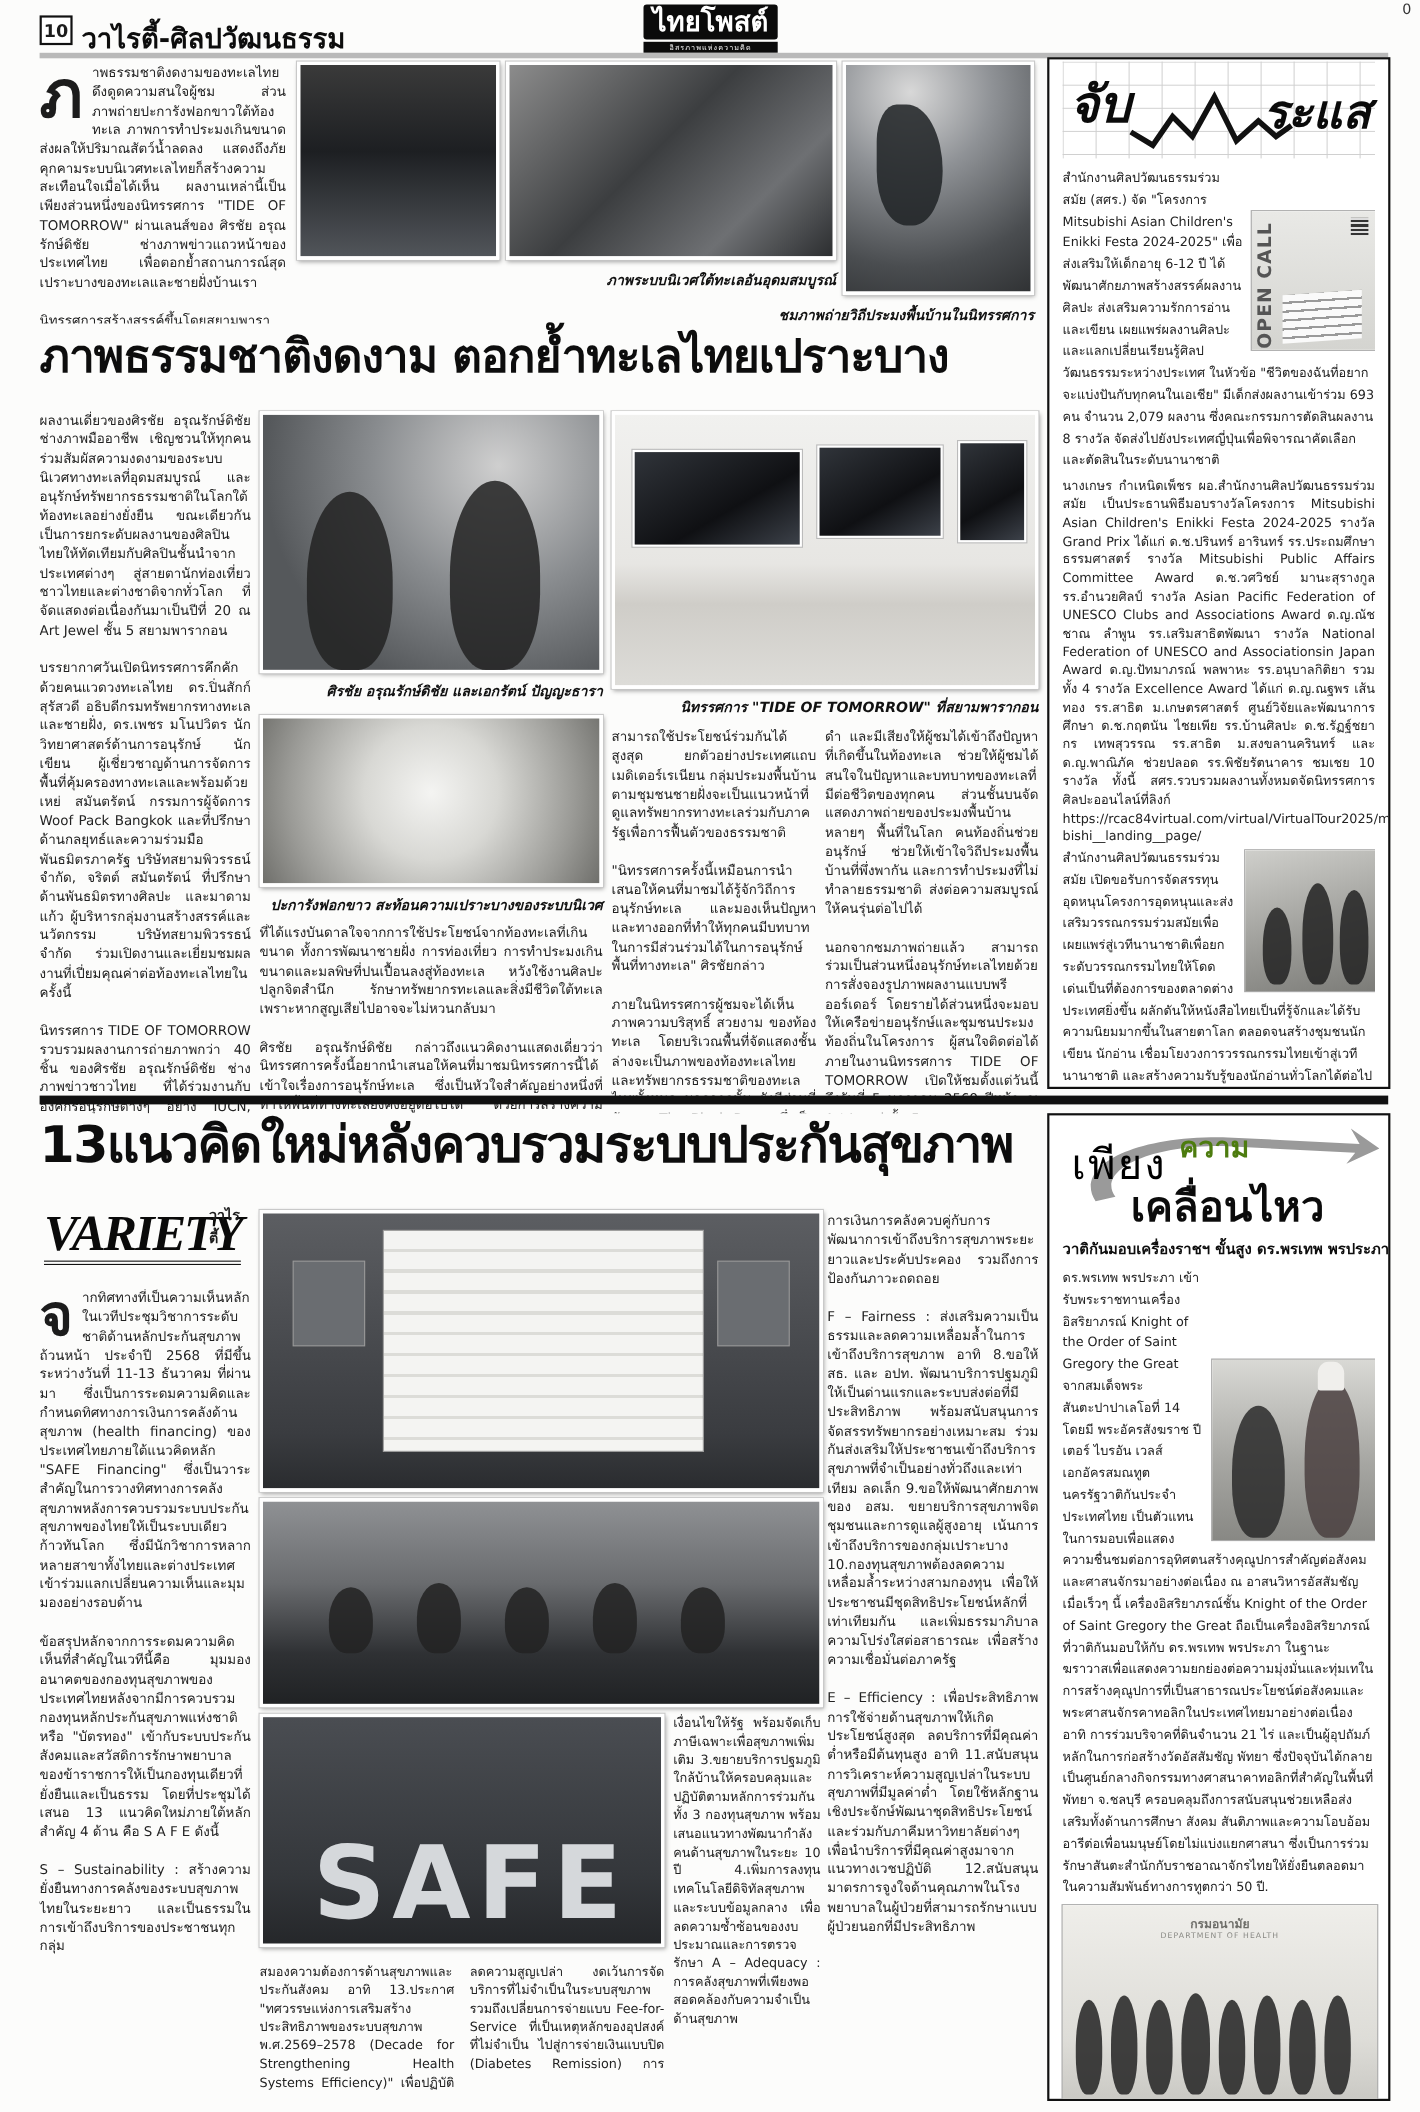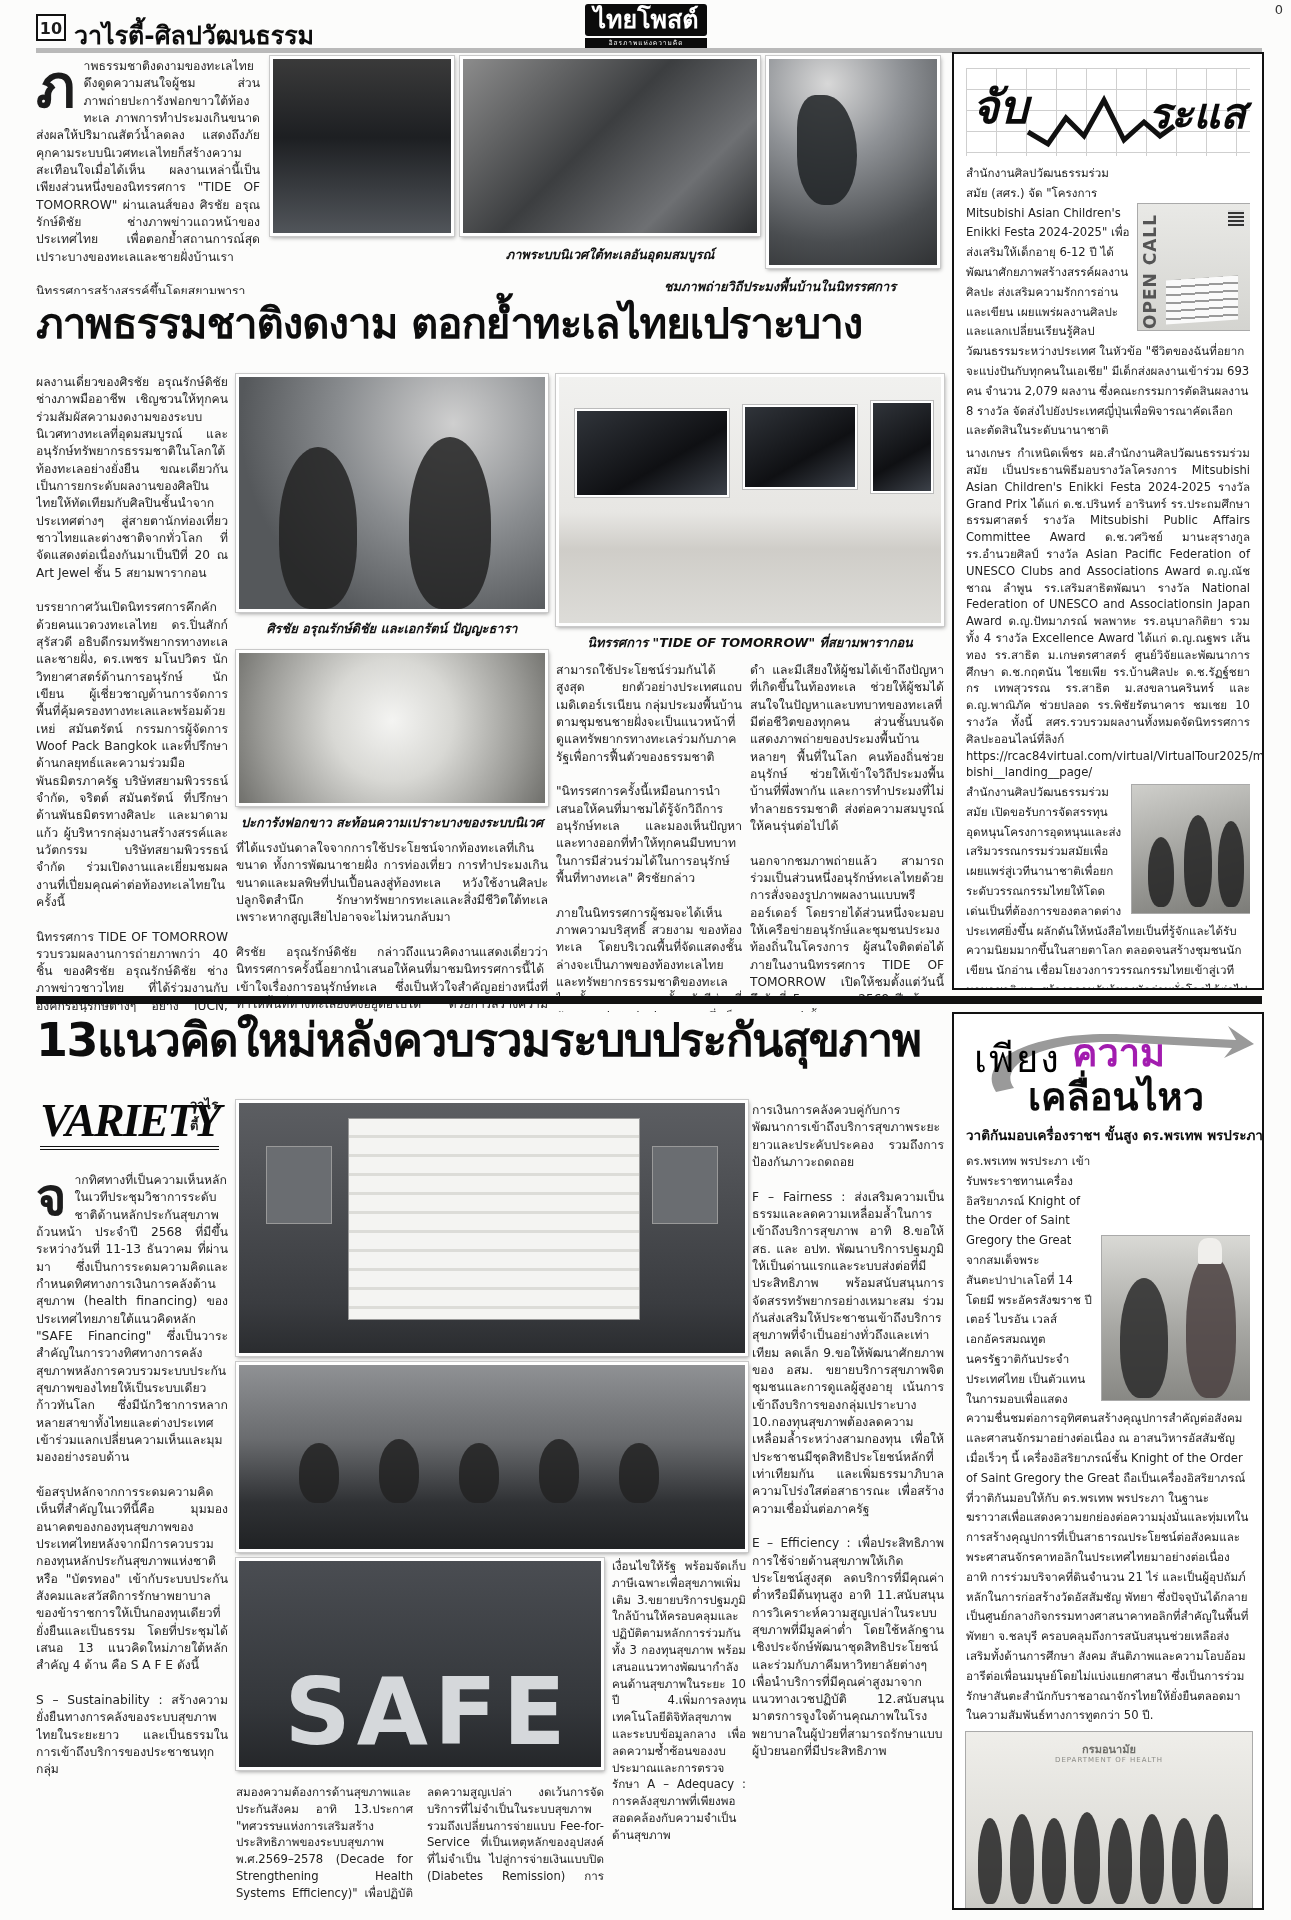--- a/index.html
+++ b/index.html
@@ -2,21 +2,21 @@
 <html><head>
 <meta charset="utf-8">
 <style>
   html,body{margin:0;padding:0;background:#e8e8e8;}
   .page{position:relative;width:1291px;height:1920px;background:#fcfcfb;margin:0 auto;
         font-family:"DejaVu Sans","Liberation Sans",sans-serif;color:#1c1c1c;overflow:hidden;}
   .abs{position:absolute;}
   .clip{overflow:hidden;}
   .body-text{font-size:12.2px;line-height:1.42;text-align:justify;white-space:pre-line;color:#222;}
   .small-text{font-size:11.6px;line-height:1.45;text-align:justify;white-space:pre-line;color:#222;}
-  .caption{font-size:12.8px;font-weight:bold;font-style:italic;text-align:center;color:#111;}
+  .caption{font-size:12.8px;font-weight:bold;font-style:italic;text-align:right;color:#111;}
   .dropcap{float:left;font-size:60px;line-height:.82;font-weight:bold;margin:4px 8px 0 0;}
   .photo{background:linear-gradient(160deg,#9a9a9a,#555 55%,#7b7b7b);border:3px solid #fff;
          box-shadow:0 0 0 1px #c9c9c9,1px 2px 4px rgba(0,0,0,.35);box-sizing:border-box;position:absolute;}
   .h-main{font-weight:bold;letter-spacing:-1px;color:#0d0d0d;line-height:1.05;}
   .rule-gray{background:#b9b9b9;}
   .rule-black{background:#111;}
   .boxed{border:2.5px solid #111;background:#fff;box-sizing:border-box;}
   .grid-bg{background-image:linear-gradient(#cfcfcf 1px,transparent 1px),linear-gradient(90deg,#cfcfcf 1px,transparent 1px);
            background-size:30px 21px;}
   .masthead{background:#0b0b0b;color:#fff;font-weight:bold;text-align:center;}
@@ -89,21 +89,21 @@
 ศิรชัย อรุณรักษ์ดิชัย กล่าวถึงแนวคิดงานแสดงเดี่ยวว่า นิทรรศการครั้งนี้อยากนำเสนอให้คนที่มาชมนิทรรศการนี้ได้เข้าใจเรื่องการอนุรักษ์ทะเล ซึ่งเป็นหัวใจสำคัญอย่างหนึ่งที่ทำให้พื้นที่ทางทะเลยังคงอยู่ต่อไปได้ ด้วยการสร้างความเข้าใจ</div>
   <div class="abs body-text clip" style="left:556px;top:662px;width:186px;height:350px;">สามารถใช้ประโยชน์ร่วมกันได้สูงสุด ยกตัวอย่างประเทศแถบเมดิเตอร์เรเนียน กลุ่มประมงพื้นบ้านตามชุมชนชายฝั่งจะเป็นแนวหน้าที่ดูแลทรัพยากรทางทะเลร่วมกับภาครัฐเพื่อการฟื้นตัวของธรรมชาติ
 
 "นิทรรศการครั้งนี้เหมือนการนำเสนอให้คนที่มาชมได้รู้จักวิถีการอนุรักษ์ทะเล และมองเห็นปัญหาและทางออกที่ทำให้ทุกคนมีบทบาทในการมีส่วนร่วมได้ในการอนุรักษ์พื้นที่ทางทะเล" ศิรชัยกล่าว
 
 ภายในนิทรรศการผู้ชมจะได้เห็นภาพความบริสุทธิ์ สวยงาม ของท้องทะเล โดยบริเวณพื้นที่จัดแสดงชั้นล่างจะเป็นภาพของท้องทะเลไทยและทรัพยากรธรรมชาติของทะเลไทยทั้งหมด นอกจากนั้น ยังมีส่วนที่จัดฉาย The Black Room ซึ่งเป็นห้องฉายภาพเปิดบรรยากาศให้เป็นห้องมืด</div>
   <div class="abs body-text clip" style="left:750px;top:662px;width:194px;height:350px;">ดำ และมีเสียงให้ผู้ชมได้เข้าถึงปัญหาที่เกิดขึ้นในท้องทะเล ช่วยให้ผู้ชมได้สนใจในปัญหาและบทบาทของทะเลที่มีต่อชีวิตของทุกคน ส่วนชั้นบนจัดแสดงภาพถ่ายของประมงพื้นบ้านหลายๆ พื้นที่ในโลก คนท้องถิ่นช่วยอนุรักษ์ ช่วยให้เข้าใจวิถีประมงพื้นบ้านที่พึ่งพากัน และการทำประมงที่ไม่ทำลายธรรมชาติ ส่งต่อความสมบูรณ์ให้คนรุ่นต่อไปได้
 
 นอกจากชมภาพถ่ายแล้ว สามารถร่วมเป็นส่วนหนึ่งอนุรักษ์ทะเลไทยด้วยการสั่งจองรูปภาพผลงานแบบพรีออร์เดอร์ โดยรายได้ส่วนหนึ่งจะมอบให้เครือข่ายอนุรักษ์และชุมชนประมงท้องถิ่นในโครงการ ผู้สนใจติดต่อได้ภายในงานนิทรรศการ TIDE OF TOMORROW เปิดให้ชมตั้งแต่วันนี้ถึงวันที่ 5 มกราคม 2569 ปีหน้า ณ Art Jewel ชั้น 5 สยามพารากอน.</div>
 
-  <div class="abs boxed clip" style="left:952px;top:52px;width:312px;height:938px;padding:14px 12px;">
+  <div class="abs boxed clip" style="left:952px;top:52px;width:312px;height:938px;padding:2px 12px;">
     <div class="grid-bg" style="position:relative;height:88px;margin-bottom:6px;">
       <span style="position:absolute;left:6px;top:2px;font-size:46px;font-weight:bold;font-style:italic;color:#0a0a0a;">จับ</span>
       <svg class="abs" style="left:60px;top:24px;" width="150" height="60" viewBox="0 0 150 60">
         <polyline class="zig" points="2,40 22,52 40,26 58,44 78,8 98,48 118,30 134,44 148,34"></polyline>
       </svg>
       <span style="position:absolute;right:4px;top:12px;font-size:42px;font-weight:bold;font-style:italic;color:#0a0a0a;">ระแส</span>
     </div>
 
     <div style="overflow:hidden;">
       <div class="abs" style="position:relative;float:right;width:112px;height:126px;margin:42px 0 4px 8px;background:linear-gradient(180deg,#e9e9e6,#d4d4d0);box-shadow:0 0 0 1px #aaa;">
@@ -172,21 +172,21 @@
 E – Efficiency : เพื่อประสิทธิภาพการใช้จ่ายด้านสุขภาพให้เกิดประโยชน์สูงสุด ลดบริการที่มีคุณค่าต่ำหรือมีต้นทุนสูง อาทิ 11.สนับสนุนการวิเคราะห์ความสูญเปล่าในระบบสุขภาพที่มีมูลค่าต่ำ โดยใช้หลักฐานเชิงประจักษ์พัฒนาชุดสิทธิประโยชน์ และร่วมกับภาคีมหาวิทยาลัยต่างๆ เพื่อนำบริการที่มีคุณค่าสูงมาจากแนวทางเวชปฏิบัติ 12.สนับสนุนมาตรการจูงใจด้านคุณภาพในโรงพยาบาลในผู้ป่วยที่สามารถรักษาแบบผู้ป่วยนอกที่มีประสิทธิภาพ</div>
 
   <div class="abs small-text clip" style="left:612px;top:1102px;width:134px;height:0px;">สนองความต้องการด้านสุขภาพของประชาชน อาทิ 5.ให้ปรับอัตราเหมาจ่ายรายหัวให้ครอบคลุมบริการ 3 กองทุน และปฏิบัติตามหลักการ intermediate care ตามมาตรา 12 แห่ง พ.ร.บ.สุขภาพแห่งชาติ พ.ศ.2550 6.ทบทวนการร่วมจ่าย (Copayments) ที่เป็นธรรม 7.ยกเลิกการเรียกเก็บเพิ่ม (Extra billing) จัดสรรงบประมาณอย่างเพียงพอต่อประสิทธิภาพบริการของ รพ.</div>
 
   <div class="abs boxed clip" style="left:952px;top:1012px;width:312px;height:898px;padding:8px 12px;">
     <div style="position:relative;height:96px;">
       <svg class="abs" style="left:0;top:0;" width="288" height="96" viewBox="0 0 288 96">
         <path d="M30 70 C 10 40, 60 10, 150 12 L 270 18 L 262 4 L 288 22 L 258 36 L 266 26 L 150 20 C 80 18, 30 42, 48 66 Z" fill="#9a9a9a"></path>
       </svg>
       <span style="position:absolute;left:8px;top:6px;font-size:38px;color:#000000;letter-spacing:2px;">เพียง</span>
-      <span style="position:absolute;left:106px;top:0px;font-size:38px;font-weight:bold;color:#a21caf;">ความ</span>
+      <span style="position:absolute;left:106px;top:0px;font-size:26px;font-weight:bold;color:#4d7c0f;">ความ</span>
       <span style="position:absolute;left:62px;top:44px;font-size:38px;font-weight:bold;color:#0b0b0b;">เคลื่อนไหว</span>
     </div>
 
     <div class="story-head" style="font-size:13.5px;text-align:center;margin:6px 0 4px;white-space:nowrap;">วาติกันมอบเครื่องราชฯ ขั้นสูง ดร.พรเทพ พรประภา</div>
 
     <div style="overflow:hidden;">
       <div style="position:relative;float:right;width:148px;height:164px;margin:86px 0 4px 8px;background:linear-gradient(180deg,#d9d9d5,#a8a8a4 55%,#888884);box-shadow:0 0 0 1px #aaa;">
         <div class="figure-blob" style="left:18px;top:42px;width:48px;height:120px;background:#2a2a2a;"></div>
         <div class="figure-blob" style="left:84px;top:18px;width:50px;height:144px;background:#4a3f3f;"></div>
         <div style="position:absolute;left:96px;top:2px;width:24px;height:26px;background:#f0efec;border-radius:40% 40% 10% 10%;"></div>

